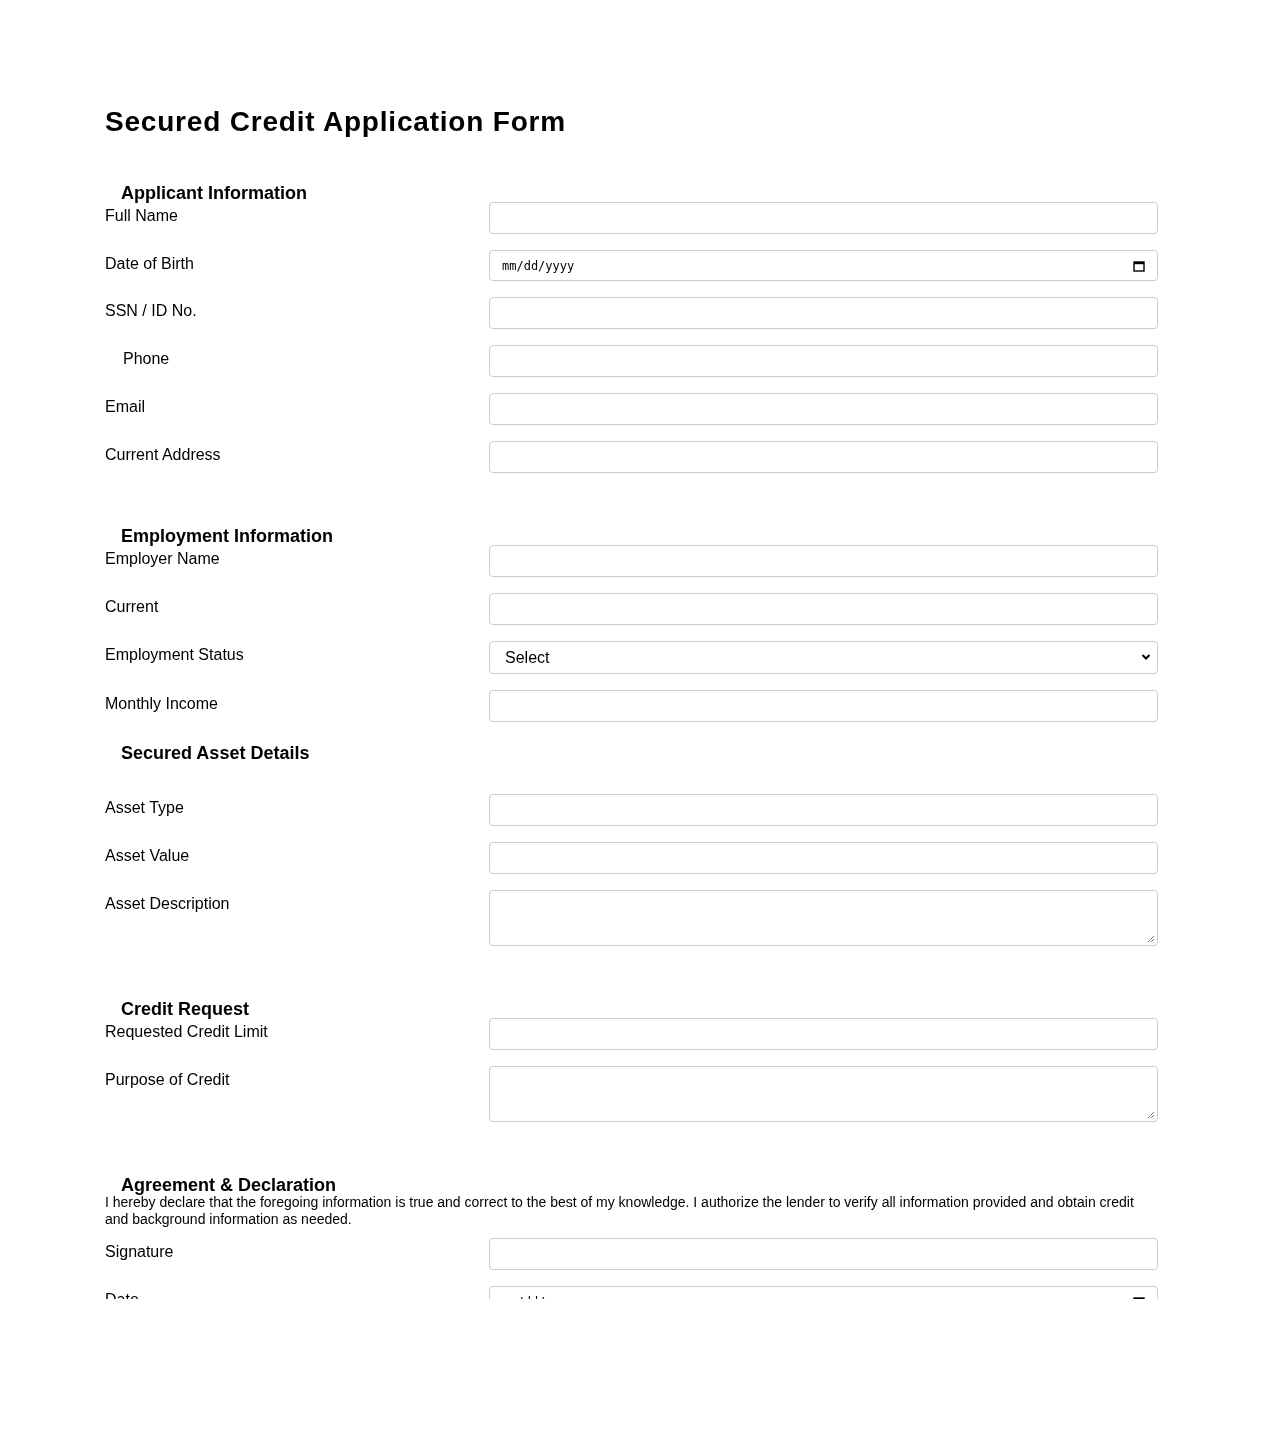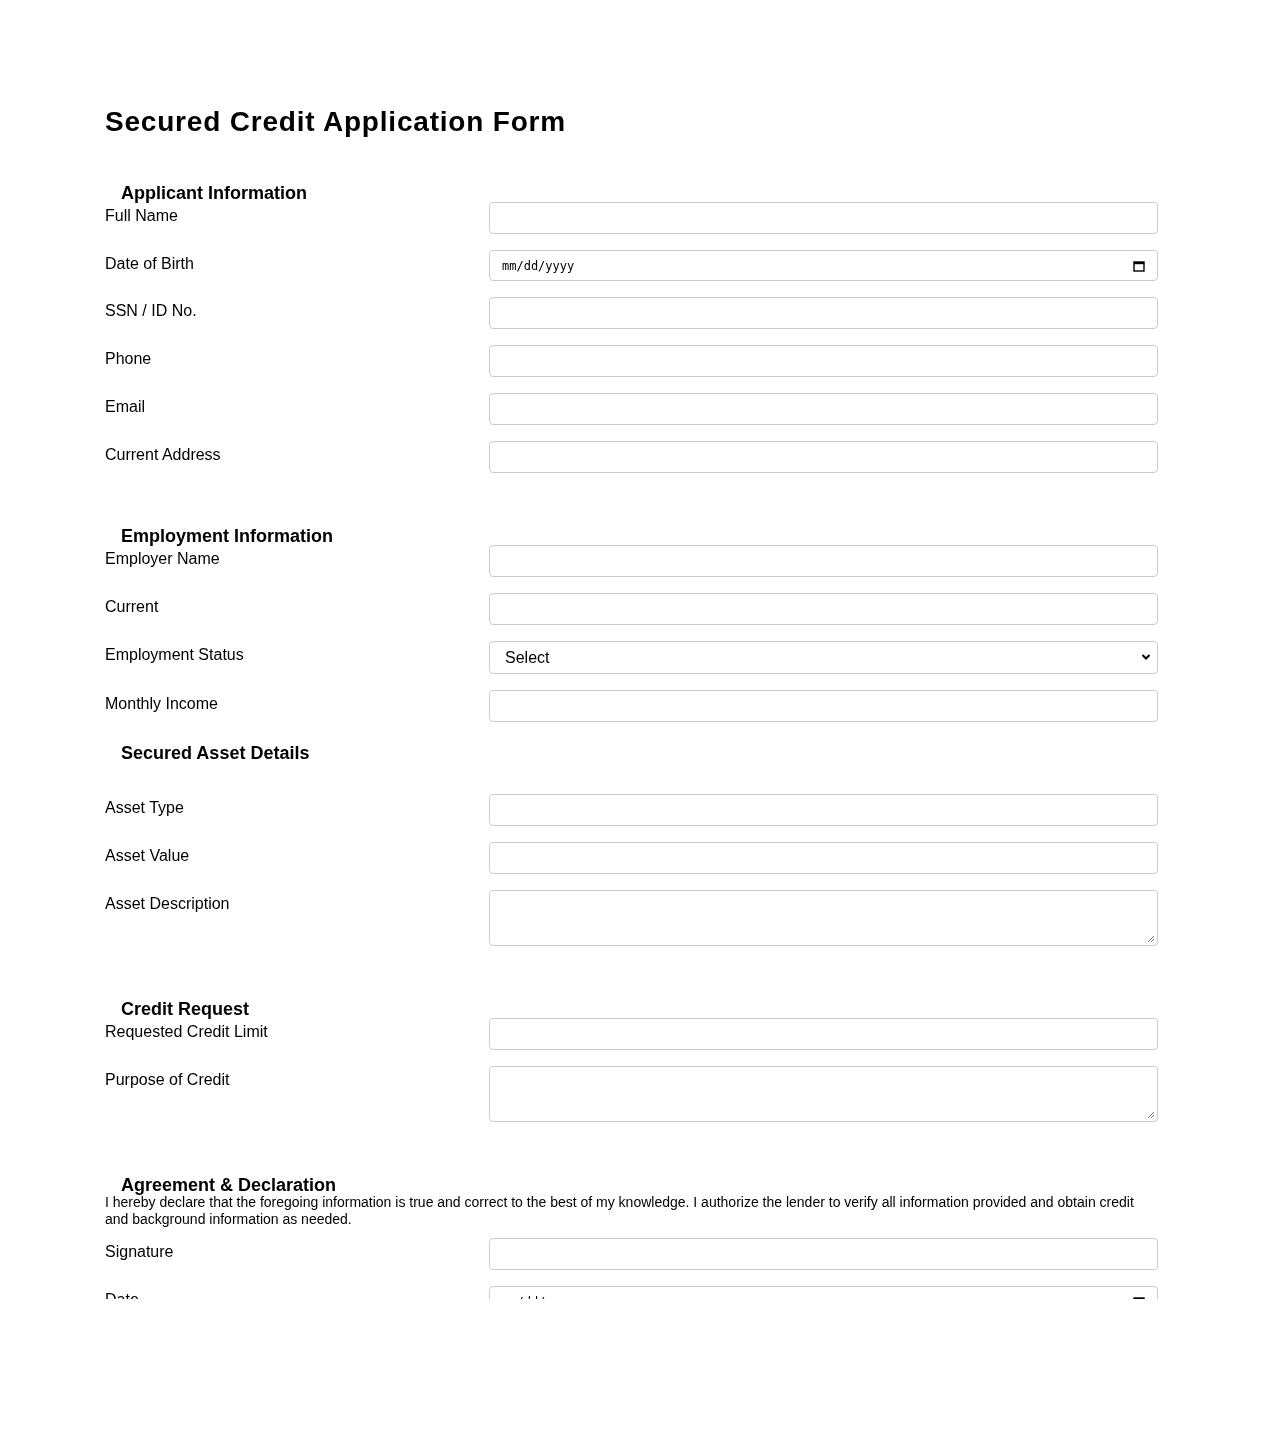--- a/index.html
+++ b/index.html
@@ -37,21 +37,21 @@
     <span>mm/dd/yyyy</span>
     <svg class="cal" viewBox="0 0 12 12">
           <rect x="1" y="2" width="10" height="9" fill="none" stroke="#000" stroke-width="1.4"></rect>
           <rect x="1" y="2" width="10" height="2.2" fill="#000"></rect>
         </svg>
   </div>
 
   <div class="label" style="top:301px;">SSN / ID No.</div>
   <input class="field" style="top: 297px;" type="text">
 
-  <div class="label" style="top:349px;">Phone</div>
+  <div class="label" style="top:349px;margin-left:18px;">Phone</div>
   <input class="field" style="top: 345px;" type="text">
 
   <div class="label" style="top:397px;">Email</div>
   <input class="field" style="top: 393px;" type="text">
 
   <div class="label" style="top:445px;">Current Address</div>
   <input class="field" style="top: 441px;" type="text">
 
   <h2 class="section-title" style="top:509px;">Employment Information</h2>
 

